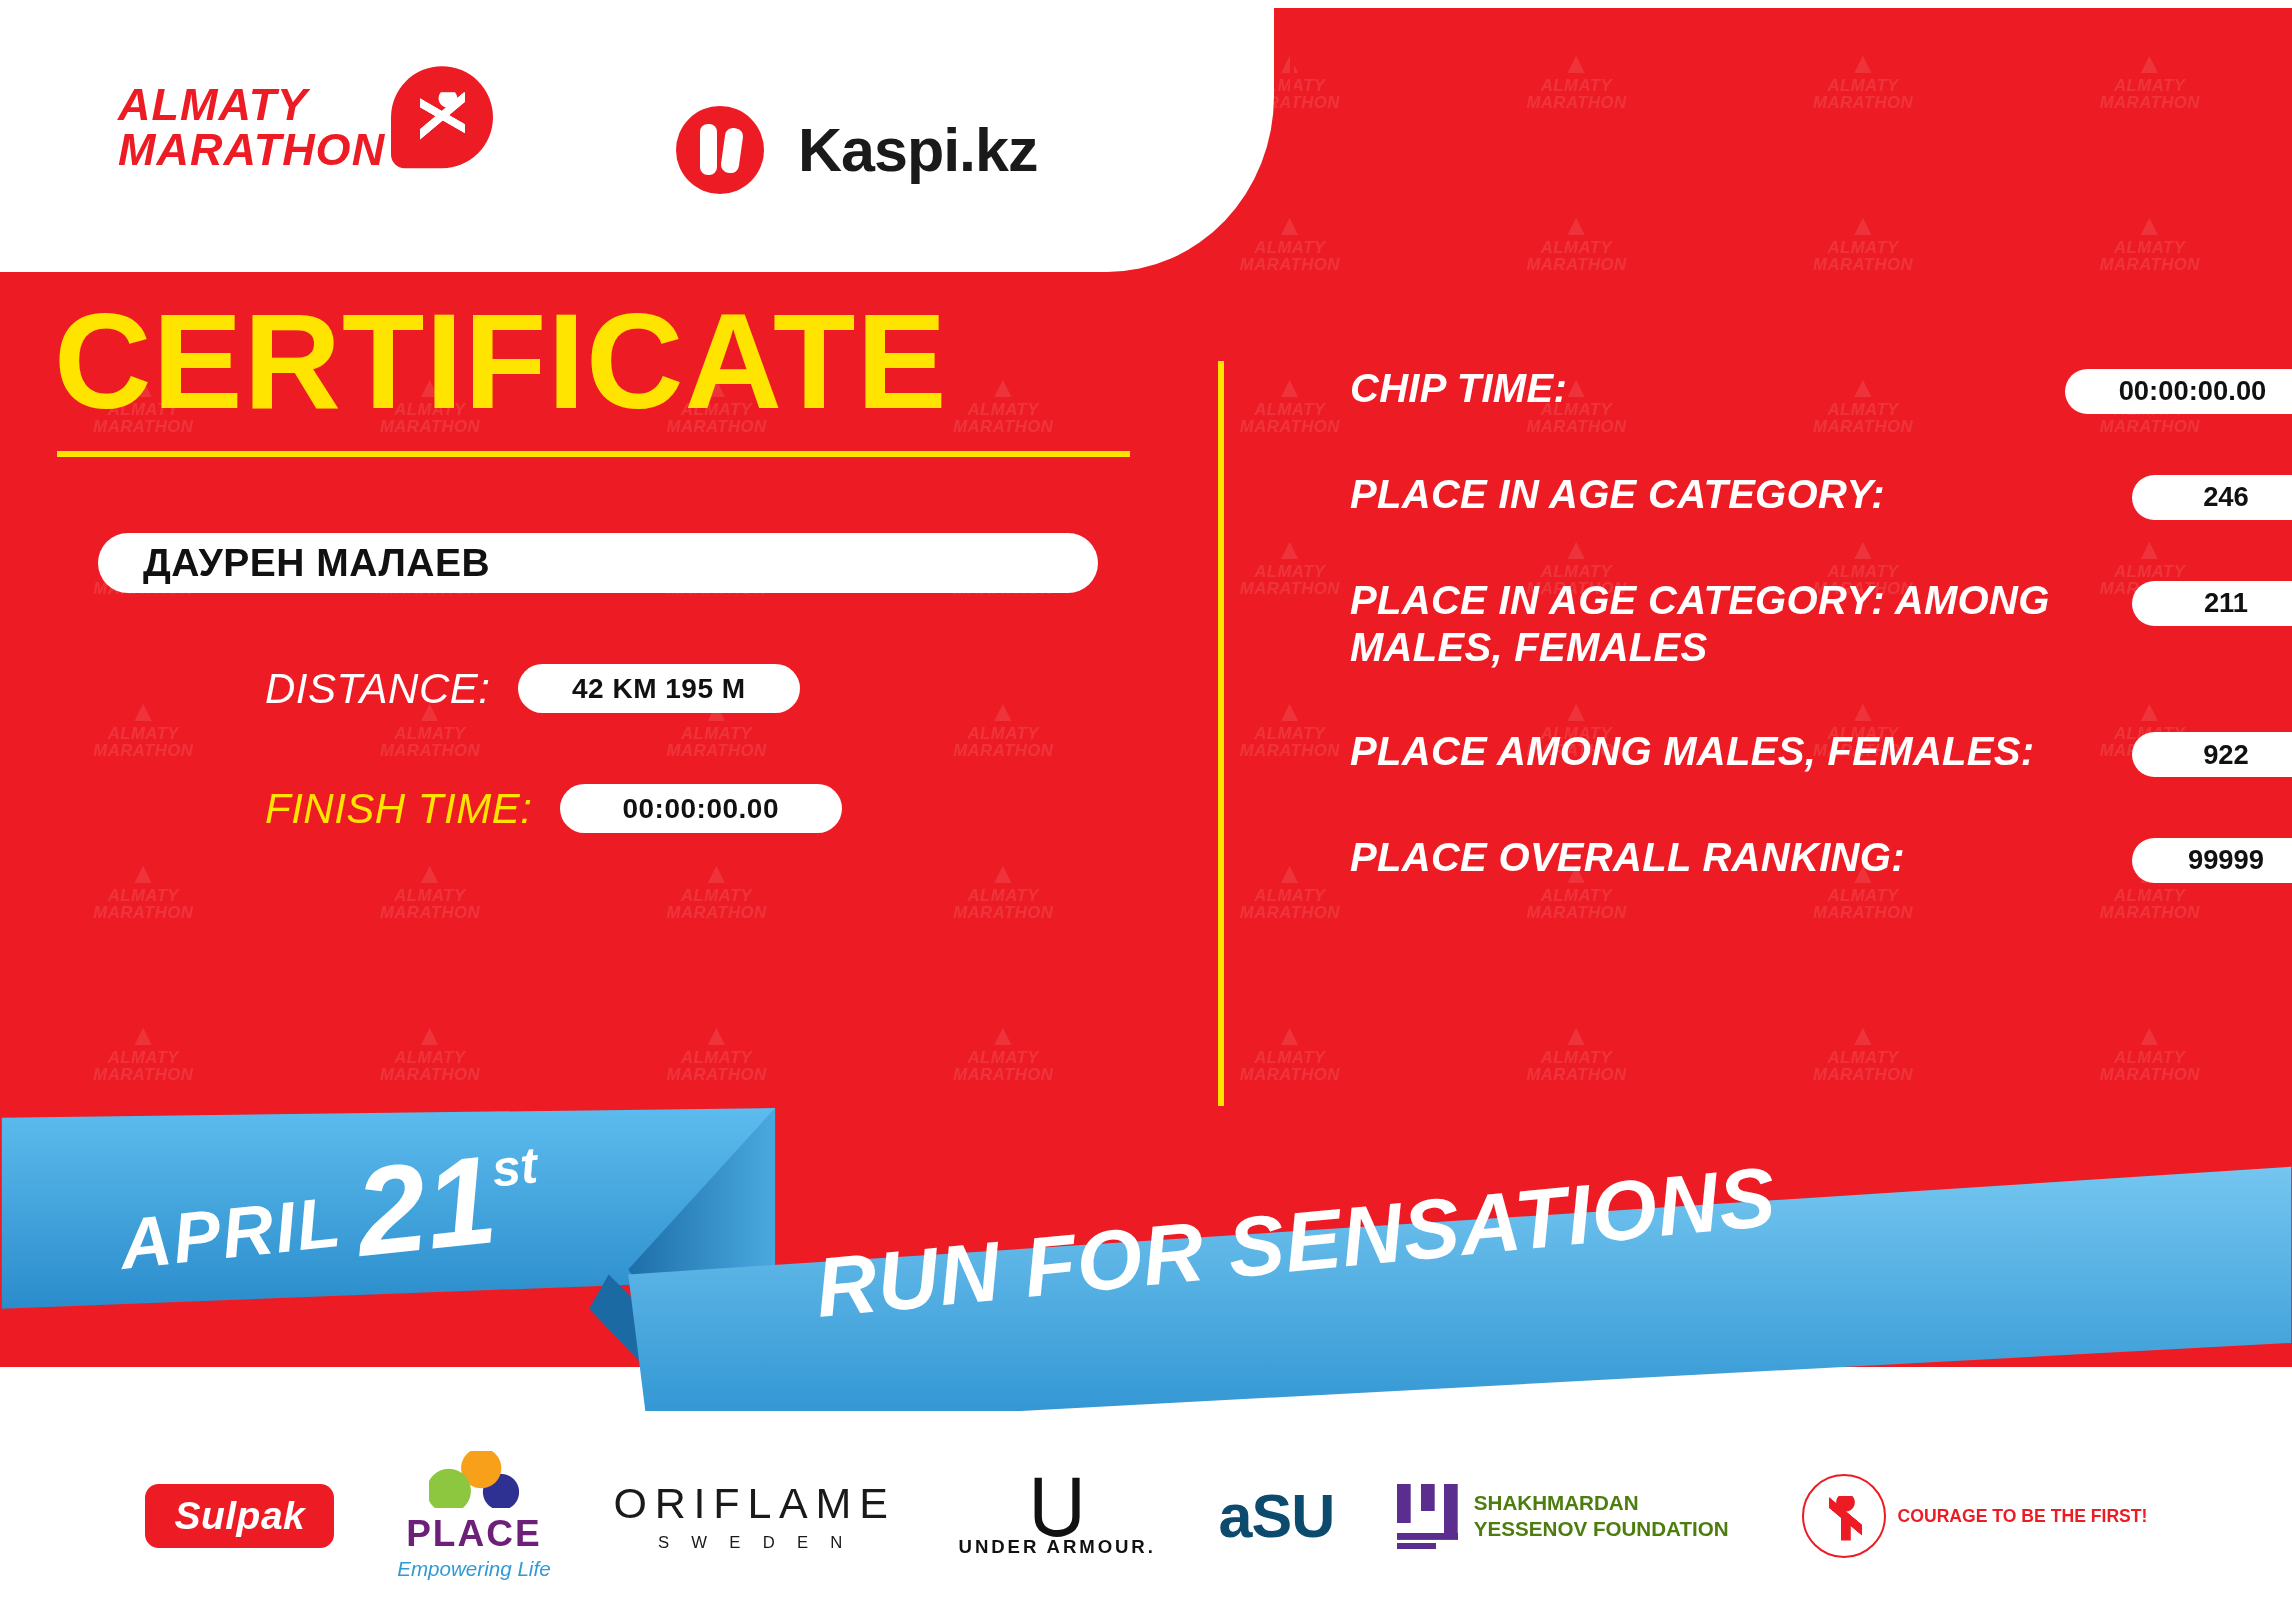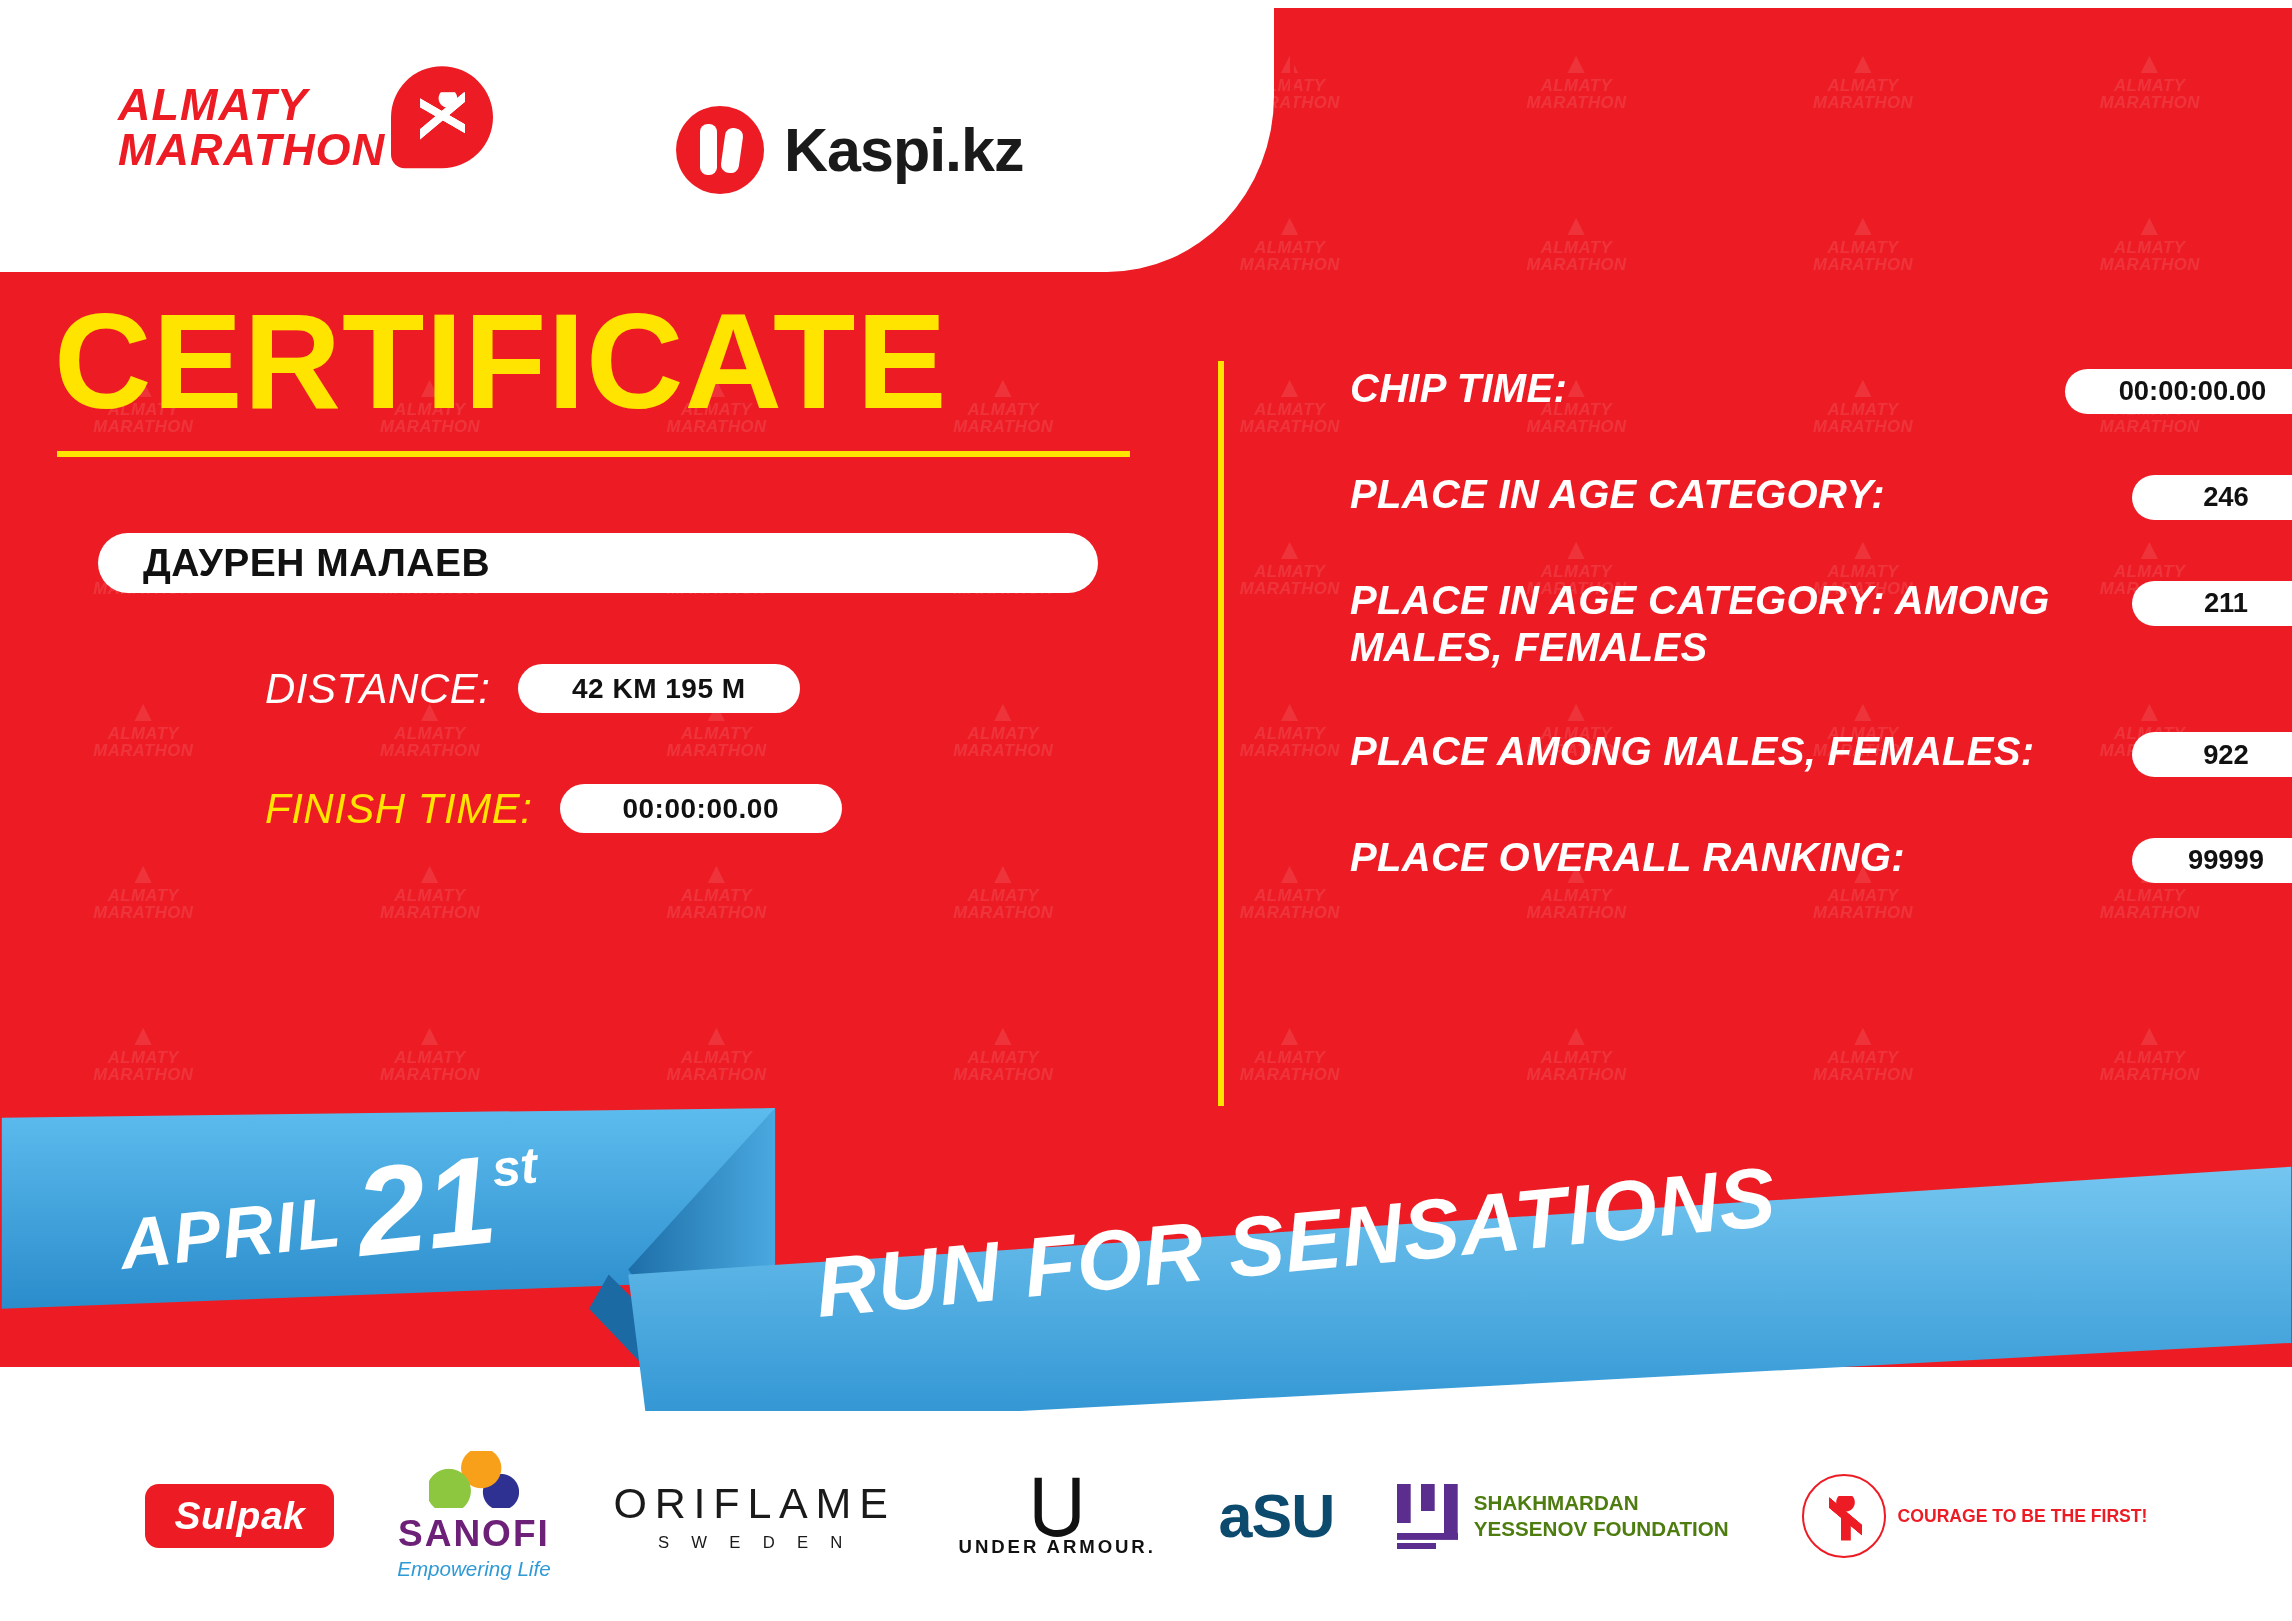--- a/index.html
+++ b/index.html
@@ -113,21 +113,21 @@
       linear-gradient(30deg, transparent 46%, #fff 47% 58%, transparent 59%),
       linear-gradient(-40deg, transparent 46%, #fff 47% 58%, transparent 59%);
   }
 
   .logo-kaspi {
     position: absolute;
     left: 676px; top: 106px;
     z-index: 6;
     display: flex;
     align-items: center;
-    gap: 20px;
+    gap: 34px;
   }
   .kaspi-mark {
     width: 88px; height: 88px;
     border-radius: 50%;
     background: #ed1c24;
     position: relative;
   }
   .kaspi-mark::before {
     content: "";
     position: absolute;
@@ -586,21 +586,21 @@
 
   <div class="sponsors">
 
     <div class="sp">
       <div class="sp-sulpak">Sulpak</div>
     </div>
 
     <div class="sp">
       <div class="sp-sanofi">
         <div class="mark"></div>
-        <div class="n1">SANOFI</div>
+        <div class="n1">PLACE</div>
         <div class="n2">Empowering Life</div>
       </div>
     </div>
 
     <div class="sp">
       <div class="sp-oriflame">
         <div class="n1">ORIFLAME</div>
         <div class="n2">S W E D E N</div>
       </div>
     </div>

